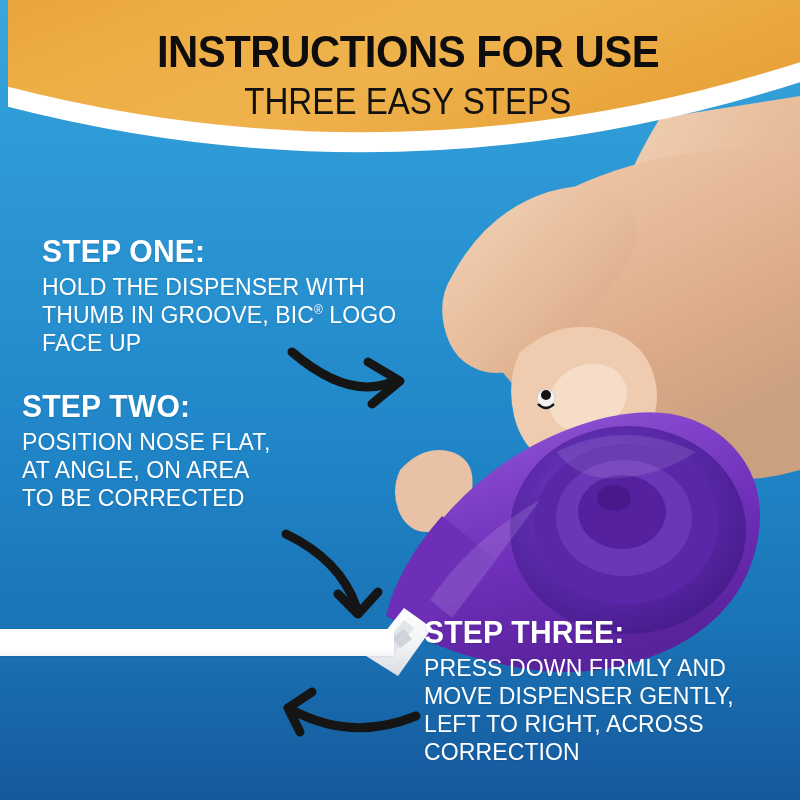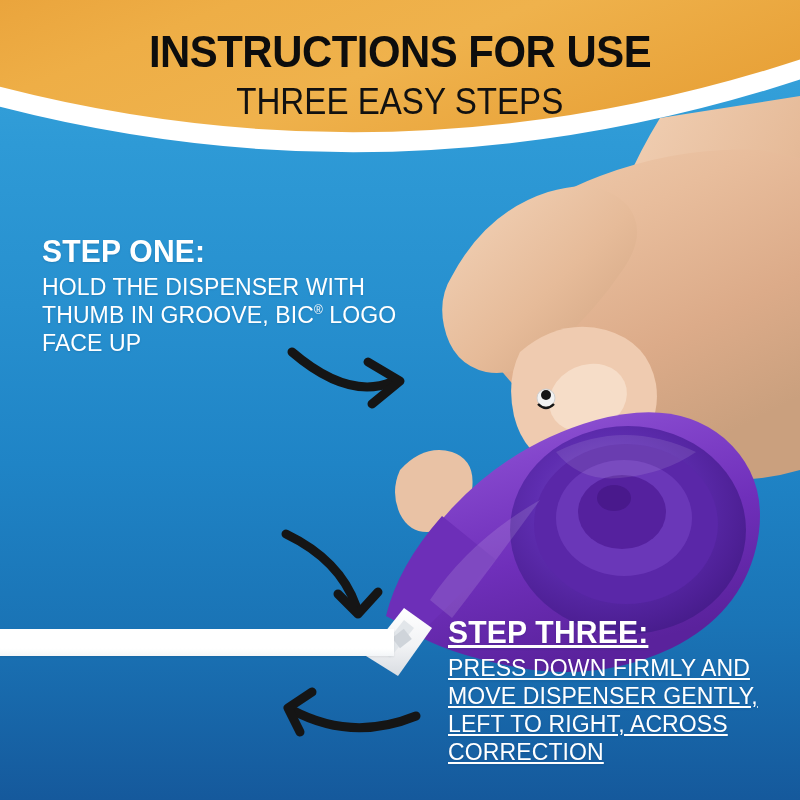--- a/index.html
+++ b/index.html
@@ -17,21 +17,21 @@
     background:linear-gradient(180deg,
       #3aa6dd 0%,
       #2e9ad6 18%,
       #2790cf 38%,
       #1f84c6 58%,
       #1a74b6 78%,
       #15599c 100%);
   }
 
   
-  .header-wrap{position:absolute;top:0;left:0;width:670px;height:200px;}
+  .header-wrap{position:absolute;top:0;left:8px;width:670px;height:200px;}
   .header-svg{position:absolute;top:0;left:0;}
 
   .header-text{
     position:absolute;top:0;left:0;width:800px;height:150px;
     display:flex;flex-direction:column;align-items:center;justify-content:flex-start;
     pointer-events:none;
   }
   .title-main{
     margin-top:27px;
     font-size:45px;line-height:50px;
@@ -66,21 +66,21 @@
     letter-spacing:0.1px;
     margin-top:4px;
     transform:scaleX(0.98);transform-origin:left center;
     text-shadow:0 1px 2px rgba(0,40,80,.15);
   }
   .step-body div{white-space:nowrap;}
   sup.reg{font-size:0.52em;vertical-align:super;line-height:0;}
 
   #step-one{left:42px;top:235px;}
   #step-two{left:22px;top:390px;}
-  #step-three{left:448px;top:616px;text-decoration:underline;}
+  #step-three{left:424px;top:616px;}
 
   
   .tape-stripe{
     position:absolute;left:-4px;top:629px;width:398px;height:27px;
     background:linear-gradient(180deg,#ffffff 0%,#ffffff 72%,#f3f6f8 100%);
     box-shadow:0 1px 2px rgba(0,0,0,.07);
   }
 </style>
 </head>
 <body>
@@ -218,20 +218,28 @@
     <div class="step-head">STEP ONE:</div>
     <div class="step-body">
       <div>HOLD THE DISPENSER WITH</div>
       <div>
         <span>THUMB IN GROOVE, BIC<sup class="reg">®</sup> LOGO</span>
       </div>
       <div>FACE UP</div>
     </div>
   </div>
 
+  <div class="step" id="step-two">
+    <div class="step-head">STEP TWO:</div>
+    <div class="step-body">
+      <div>POSITION NOSE FLAT,</div>
+      <div>AT ANGLE, ON AREA</div>
+      <div>TO BE CORRECTED</div>
+    </div>
+  </div>
 
   <div class="step" id="step-three">
     <div class="step-head">STEP THREE:</div>
     <div class="step-body">
       <div>PRESS DOWN FIRMLY AND</div>
       <div>MOVE DISPENSER GENTLY,</div>
       <div>LEFT TO RIGHT, ACROSS</div>
       <div>CORRECTION</div>
     </div>
   </div>

